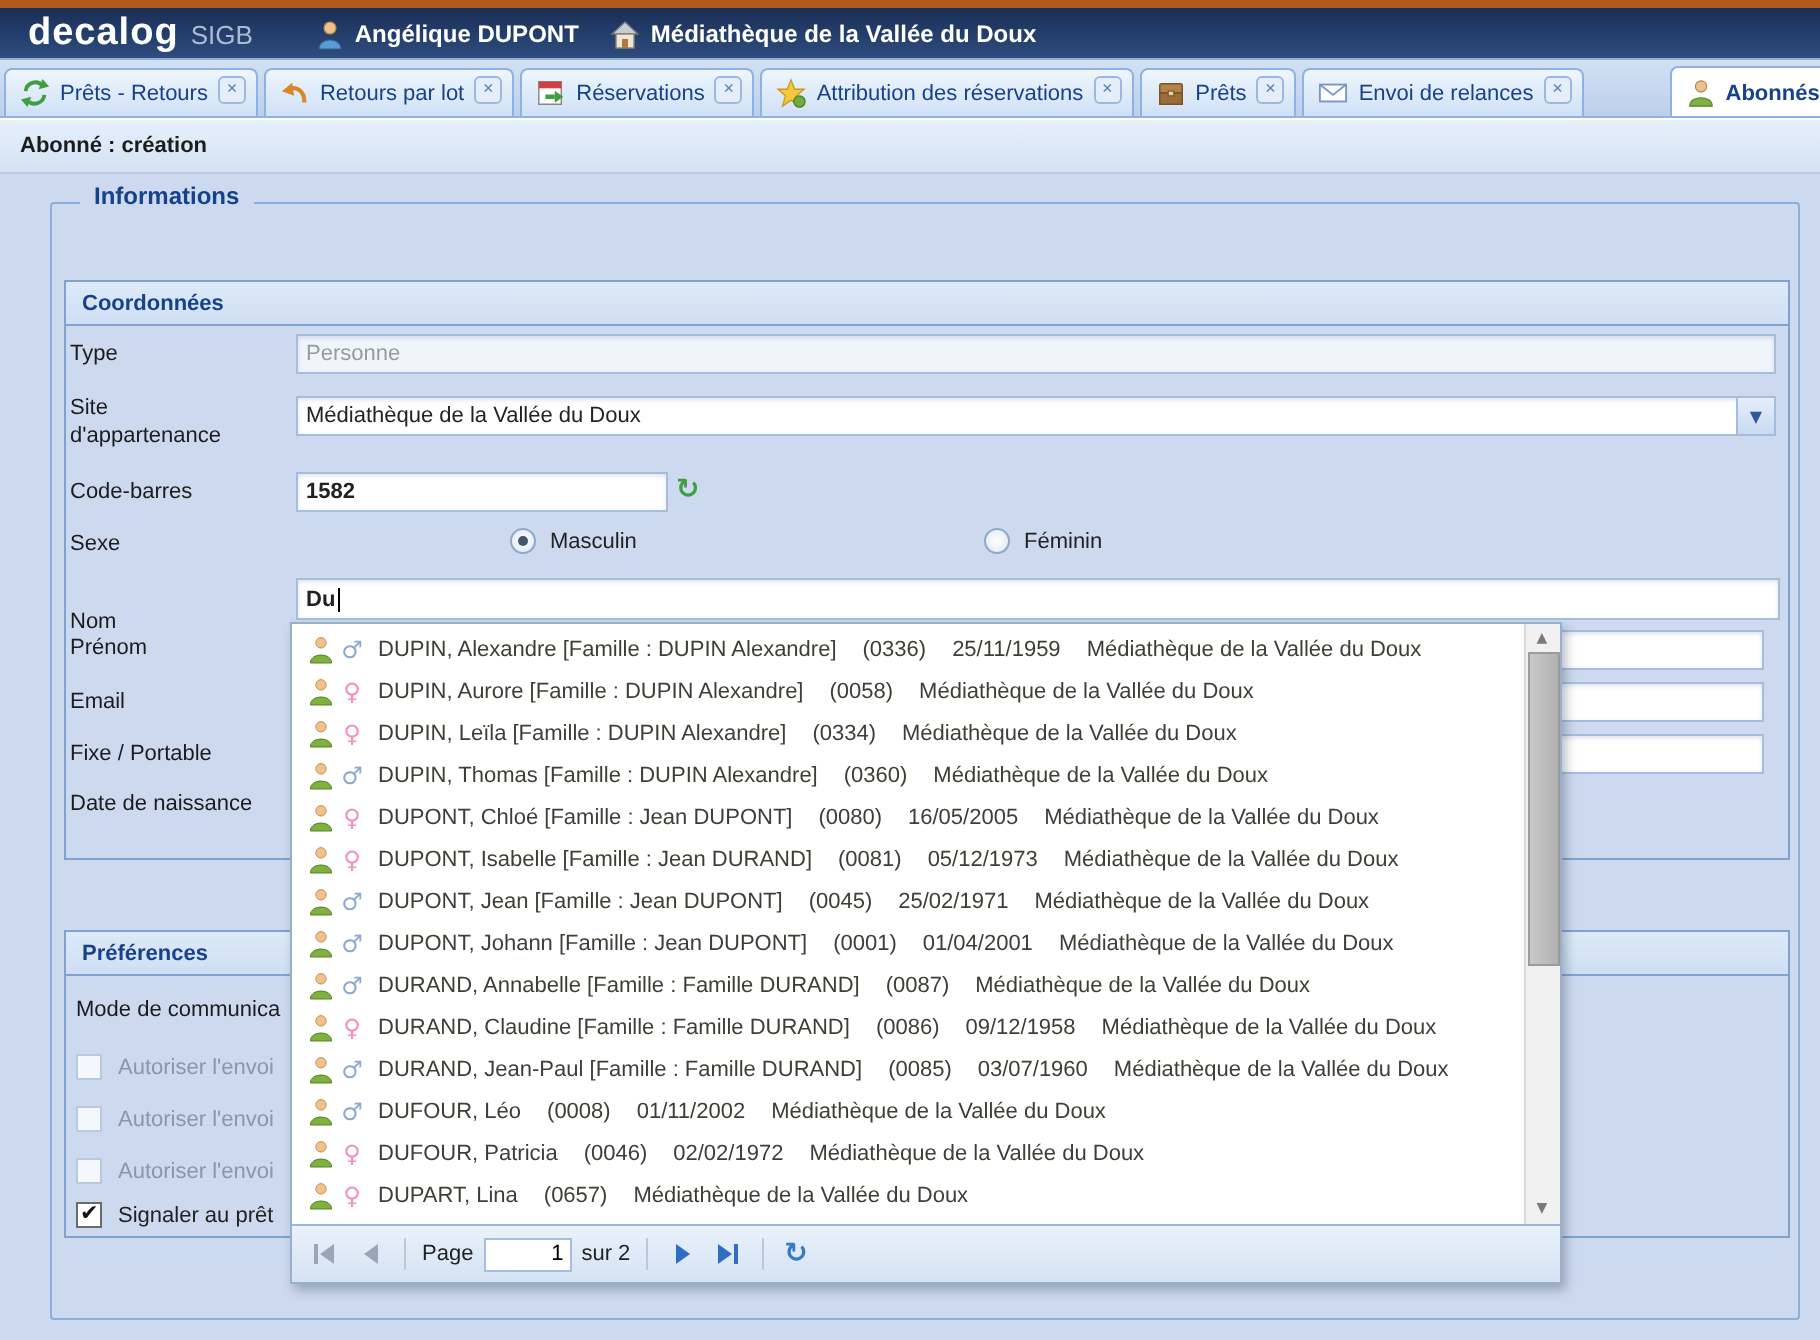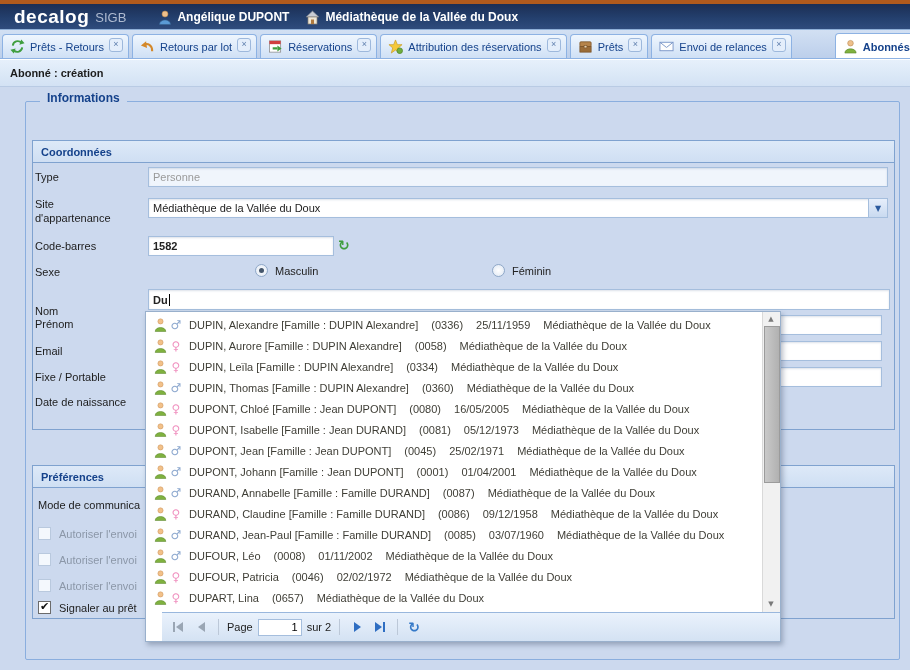--- a/index.html
+++ b/index.html
@@ -97,21 +97,21 @@
 
   .scroll{position:absolute;top:0;right:0;width:17px;height:300px;background:#f1f1f1;
           border-left:1px solid #d9d9d9;}
   .sb-btn{position:absolute;left:0;width:16px;height:15px;text-align:center;font-size:7px;
           color:#7a7a7a;font-family:"DejaVu Sans",sans-serif;line-height:15px;cursor:pointer;}
   .sb-up{top:0;} .sb-down{bottom:0;}
   .sb-thumb{position:absolute;left:1px;top:14px;width:14px;height:155px;cursor:pointer;
             background:linear-gradient(90deg,#c9c9c9,#b1b1b1);border:1px solid #9b9b9b;}
 
   .pager{height:28px;border-top:1px solid #99b7dd;background:linear-gradient(#eaf2fc,#d4e2f3);
-         display:flex;align-items:center;padding-left:7px;gap:5px;color:#222;margin-left:16px;}
+         display:flex;align-items:center;padding-left:7px;gap:5px;color:#222;}
   .pgbtn{display:flex;align-items:center;justify-content:center;width:18px;height:18px;gap:1px;
          cursor:pointer;}
   .tri-l{width:0;height:0;border-top:5px solid transparent;border-bottom:5px solid transparent;
          border-right:7px solid #9aa6b4;}
   .tri-r{width:0;height:0;border-top:5px solid transparent;border-bottom:5px solid transparent;
          border-left:7px solid #9aa6b4;}
   .bar-v{width:2px;height:10px;background:#9aa6b4;}
   .pgbtn.on .tri-r{border-left-color:#2f6ec2;}
   .pgbtn.on .bar-v{background:#2f6ec2;}
   .pgsep{width:1px;height:16px;background:#bcc8d8;margin:0 3px;}

